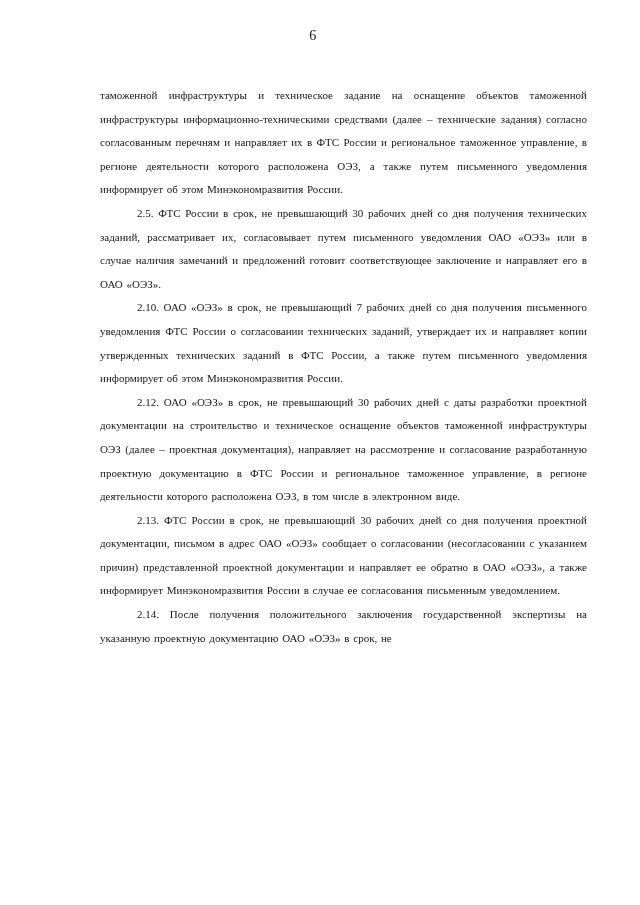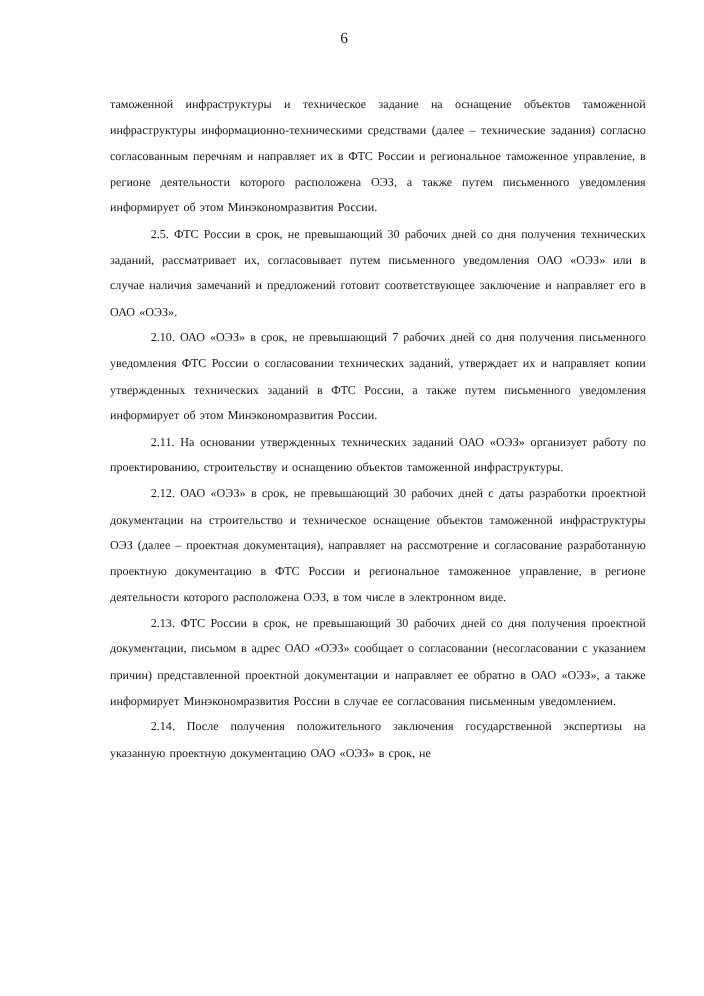--- a/index.html
+++ b/index.html
@@ -49,19 +49,18 @@
 <body>
 
 <div class="page">
 
   <div class="page-number">6</div>
 
   <div class="content">
     <p>таможенной инфраструктуры и техническое задание на оснащение объектов таможенной инфраструктуры информационно-техническими средствами (далее – технические задания) согласно согласованным перечням и направляет их в ФТС России и региональное таможенное управление, в регионе деятельности которого расположена ОЭЗ, а также путем письменного уведомления информирует об этом Минэкономразвития России.</p>
     <p class="indent">2.5. ФТС России в срок, не превышающий 30 рабочих дней со дня получения технических заданий, рассматривает их, согласовывает путем письменного уведомления ОАО «ОЭЗ» или в случае наличия замечаний и предложений готовит соответствующее заключение и направляет его в ОАО «ОЭЗ».</p>
     <p class="indent">2.10. ОАО «ОЭЗ» в срок, не превышающий 7 рабочих дней со дня получения письменного уведомления ФТС России о согласовании технических заданий, утверждает их и направляет копии утвержденных технических заданий в ФТС России, а также путем письменного уведомления информирует об этом Минэкономразвития России.</p>
-    <p class="indent">2.11. На основании утвержденных технических заданий ОАО «ОЭЗ» организует работу по проектированию, строительству и оснащению объектов таможенной инфраструктуры.</p>
     <p class="indent">2.12. ОАО «ОЭЗ» в срок, не превышающий 30 рабочих дней с даты разработки проектной документации на строительство и техническое оснащение объектов таможенной инфраструктуры ОЭЗ (далее – проектная документация), направляет на рассмотрение и согласование разработанную проектную документацию в ФТС России и региональное таможенное управление, в регионе деятельности которого расположена ОЭЗ, в том числе в электронном виде.</p>
     <p class="indent">2.13. ФТС России в срок, не превышающий 30 рабочих дней со дня получения проектной документации, письмом в адрес ОАО «ОЭЗ» сообщает о согласовании (несогласовании с указанием причин) представленной проектной документации и направляет ее обратно в ОАО «ОЭЗ», а также информирует Минэкономразвития России в случае ее согласования письменным уведомлением.</p>
     <p class="indent">2.14. После получения положительного заключения государственной экспертизы на указанную проектную документацию ОАО «ОЭЗ» в срок, не</p>
   </div>
 
 </div>
 
 </body></html>

